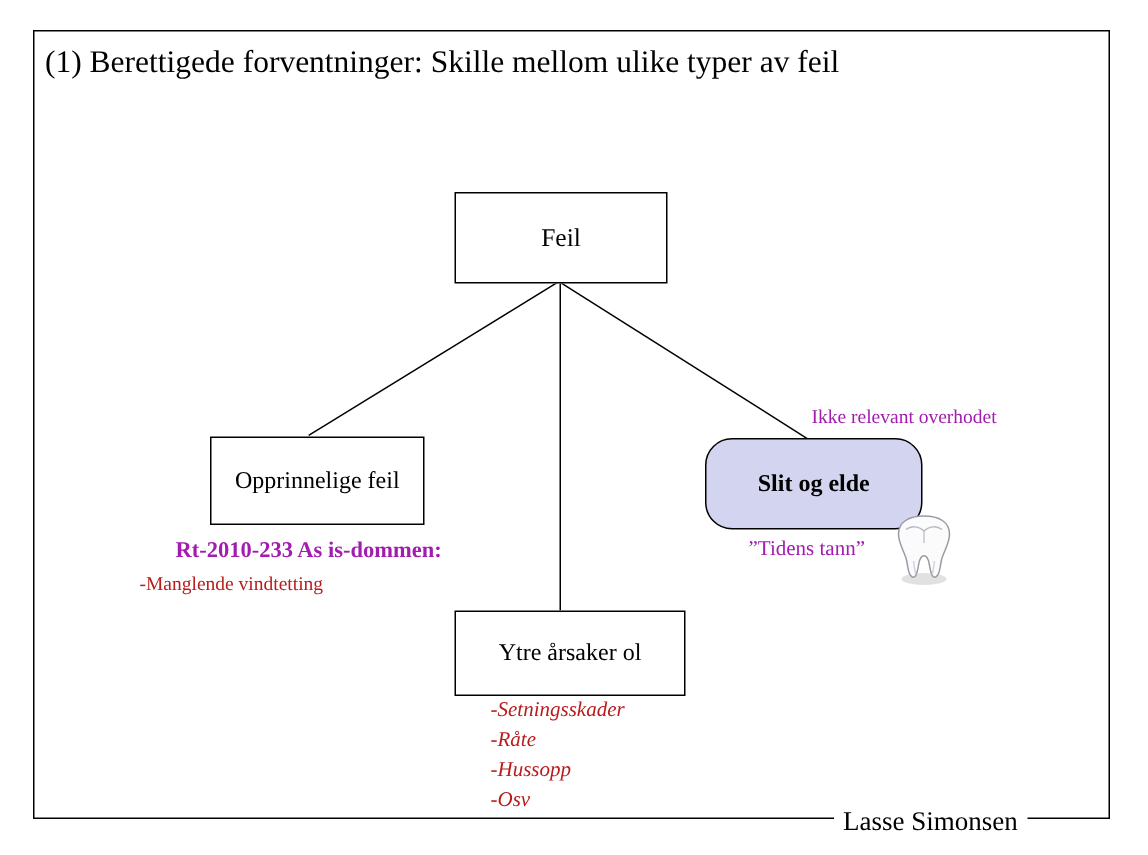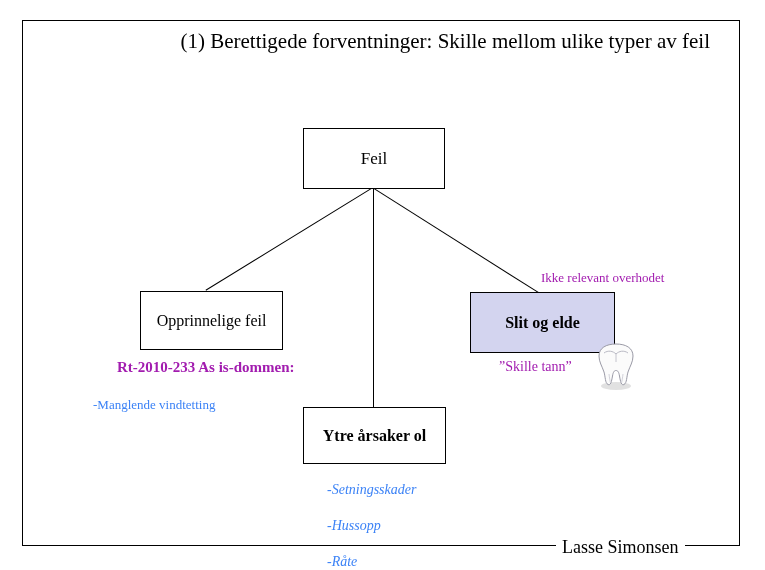--- a/index.html
+++ b/index.html
@@ -30,21 +30,20 @@
   }
   #title {
     position: absolute;
     left: 30px;
     top: 28px;
     width: 680px;
     font-size: 21px;
     line-height: 26px;
     color: #000000;
     white-space: nowrap;
-    text-align: right;
   }
   .box {
     position: absolute;
     border: 1px solid #000000;
     box-sizing: border-box;
     display: flex;
     align-items: center;
     justify-content: center;
     text-align: center;
     background: #ffffff;
@@ -67,28 +66,29 @@
     line-height: 20px;
   }
   #box-slit {
     left: 470px;
     top: 292px;
     width: 145px;
     height: 61px;
     background: #d3d4ef;
     font-size: 16px;
     font-weight: bold;
+    border-radius: 18px;
   }
   #box-ytre {
     left: 303px;
     top: 407px;
-    width: 143px;
+    width: 154px;
     height: 57px;
     font-size: 16px;
-    font-weight: bold;
+    font-weight: normal;
     text-align: right;
   }
   
   .line {
     position: absolute;
     background: #000000;
     z-index: 1;
   }
   #line-center {
     left: 373px;
@@ -139,22 +139,21 @@
     position: absolute;
     left: 327px;
     top: 464px;
     font-size: 14px;
     line-height: 20px;
     z-index: 5;
     font-style: italic;
   }
   .list-item {
     white-space: nowrap;
-    color: #3b82f6;
-    margin-top: 16px;
+    color: #b91c1c;
   }
   
   #tooth {
     position: absolute;
     left: 592px;
     top: 341px;
     width: 48px;
     height: 50px;
     z-index: 6;
   }
@@ -195,32 +194,32 @@
   <div class="box" id="box-slit" style="background: rgb(211, 212, 239);">
     <span>Slit og elde</span>
   </div>
 
   <div class="box" id="box-ytre">
     <span>Ytre årsaker ol</span>
   </div>
 
   <div class="label" id="lbl-ikke-relevant">Ikke relevant overhodet</div>
 
-  <div class="label" id="lbl-tidens-tann">”Skille tann”</div>
+  <div class="label" id="lbl-tidens-tann">”Tidens tann”</div>
 
   <div class="label" id="lbl-rt-head">Rt-2010-233 As is-dommen:</div>
 
   <div id="list-rt">
     <div class="list-item">-Manglende vindtetting</div>
   </div>
 
   <div id="list-ytre">
     <div class="list-item">-Setningsskader</div>
+    <div class="list-item">-Råte</div>
     <div class="list-item">-Hussopp</div>
-    <div class="list-item">-Råte</div>
     <div class="list-item">-Osv</div>
   </div>
 
   <div id="tooth">
     <svg width="48" height="50" viewBox="0 0 48 50" xmlns="http://www.w3.org/2000/svg">
       <ellipse cx="24" cy="45" rx="15" ry="4" fill="#c9c9c9" opacity="0.55"></ellipse>
       <path d="M24 3 C14 3 7 7 7 15 C7 21 10 25 12 31 C13.5 36 13 42 16 43.5
                C18.5 44.8 19.5 41 20.5 35 C21.2 31 22.2 29.5 24 29.5
                C25.8 29.5 26.8 31 27.5 35 C28.5 41 29.5 44.8 32 43.5
                C35 42 34.5 36 36 31 C38 25 41 21 41 15 C41 7 34 3 24 3 Z" fill="#fbfbfb" stroke="#9a9aa6" stroke-width="1"></path>

